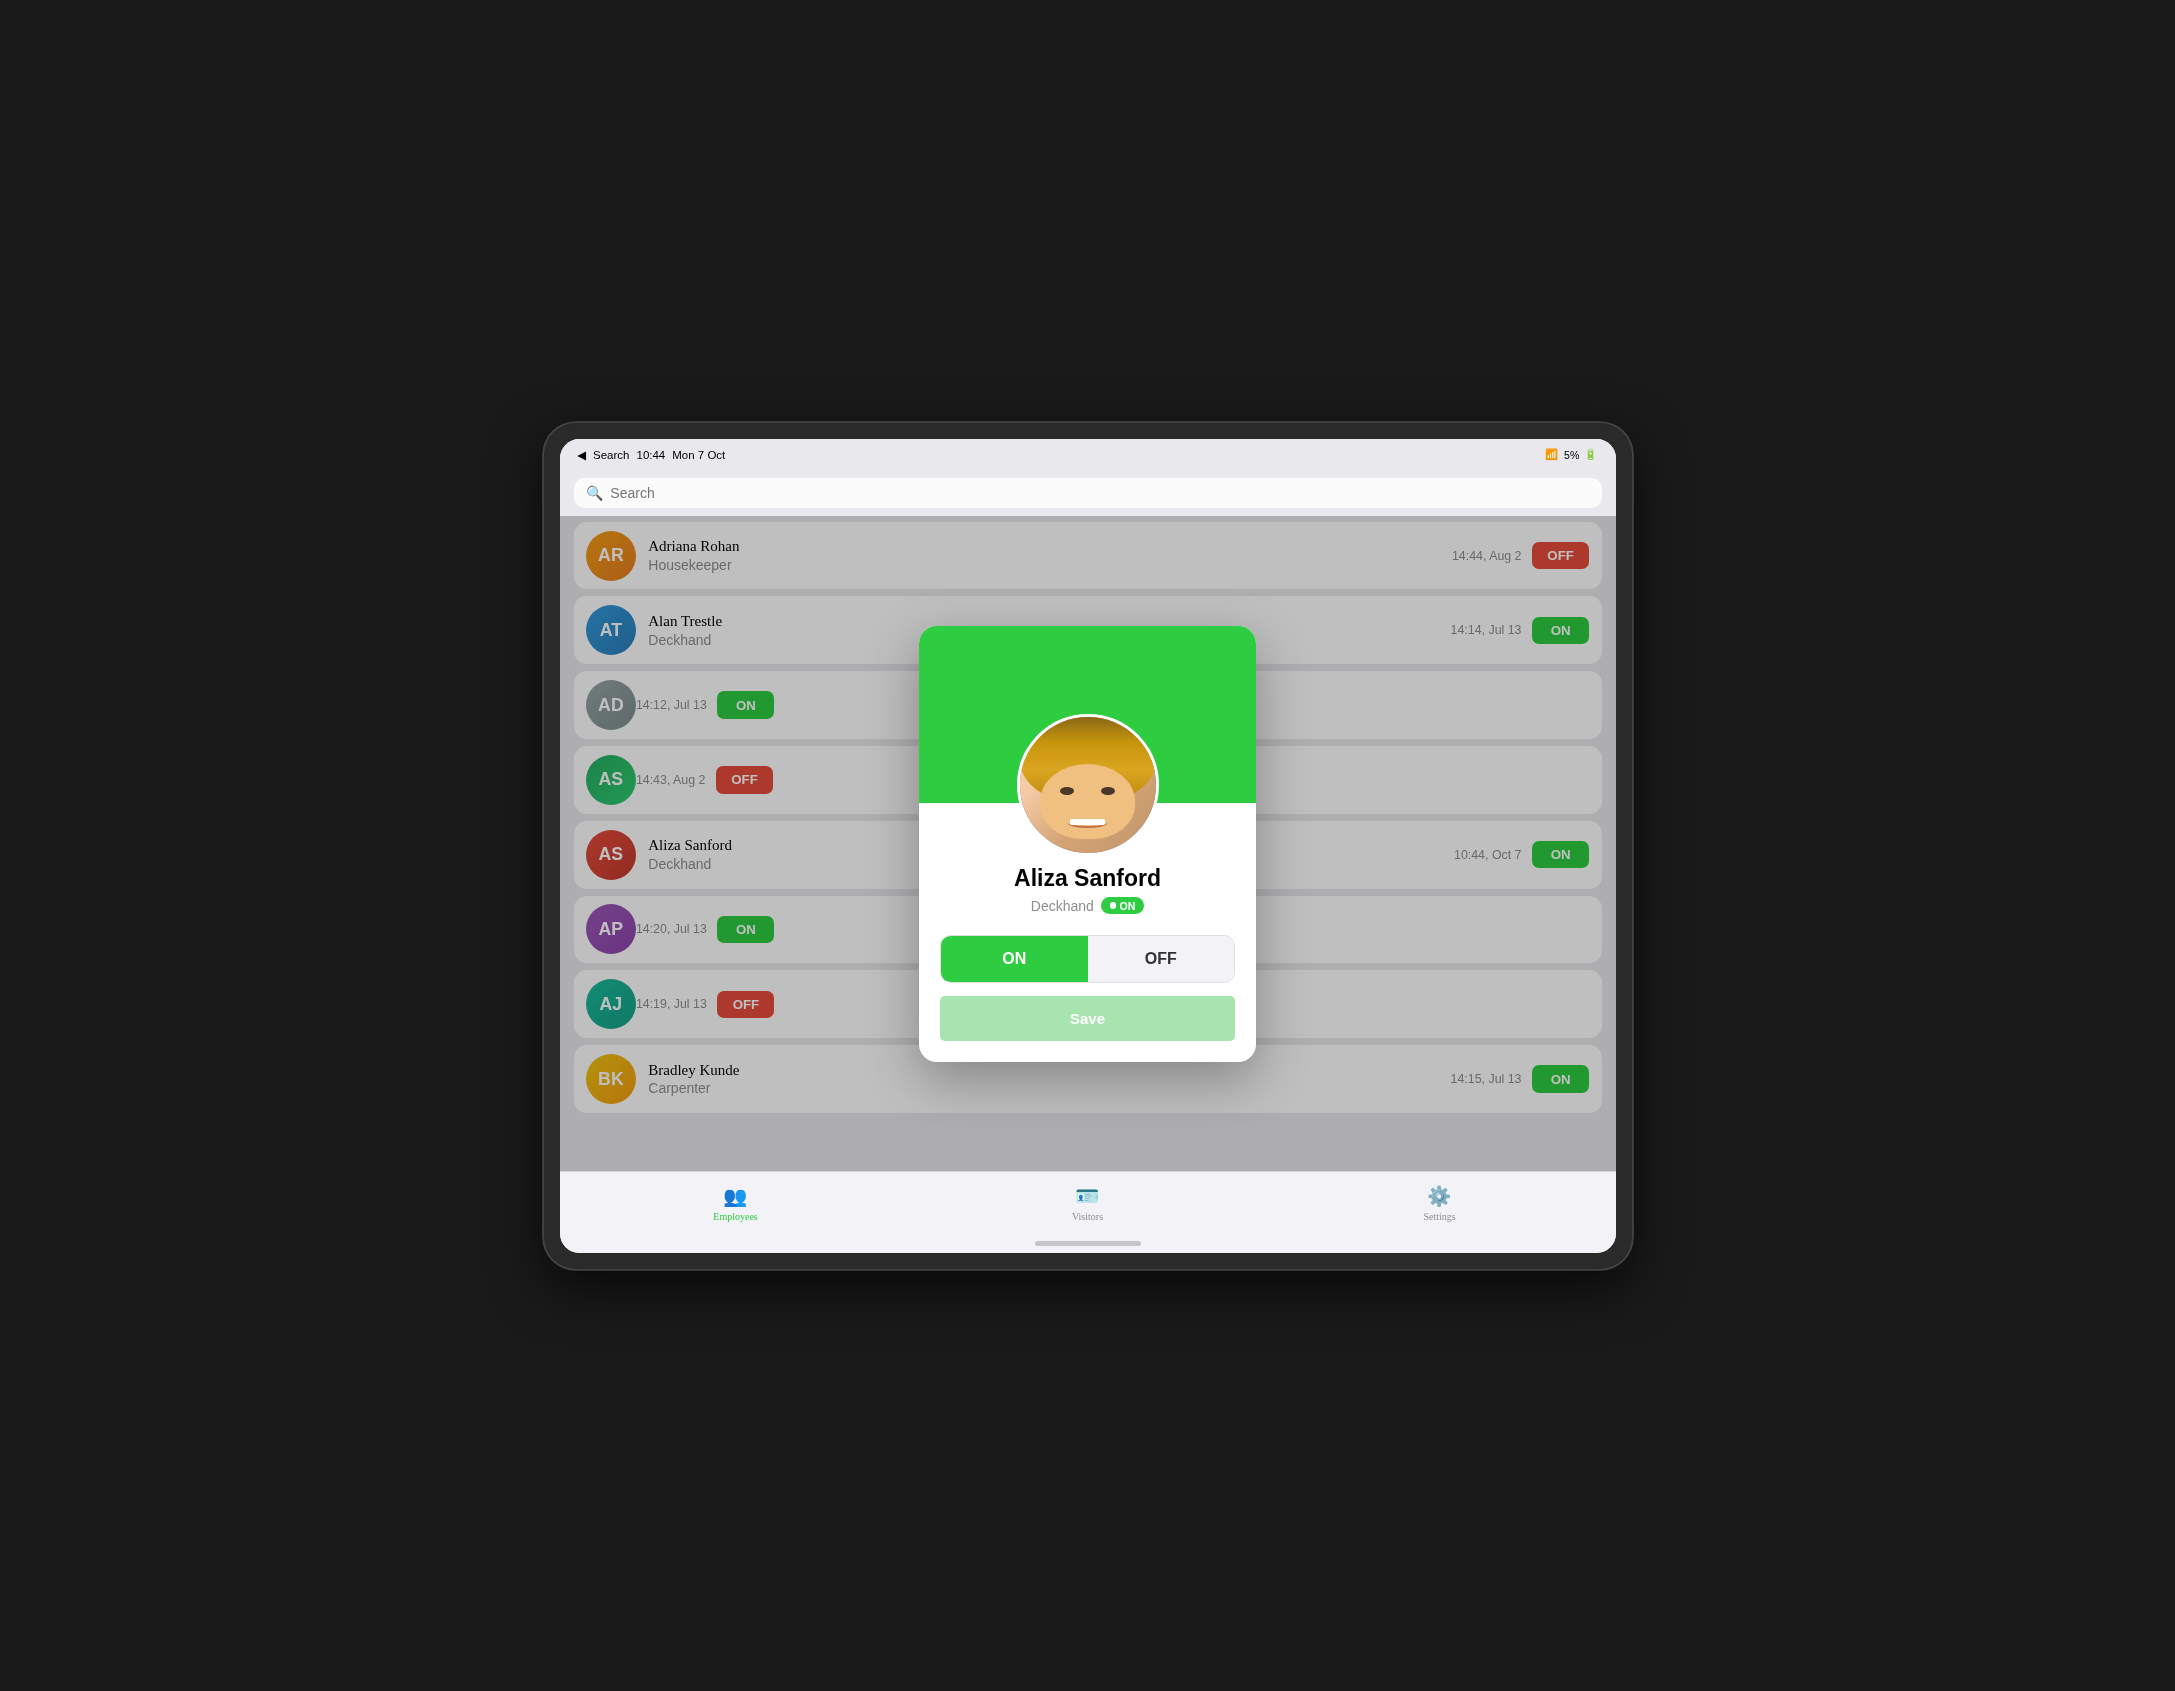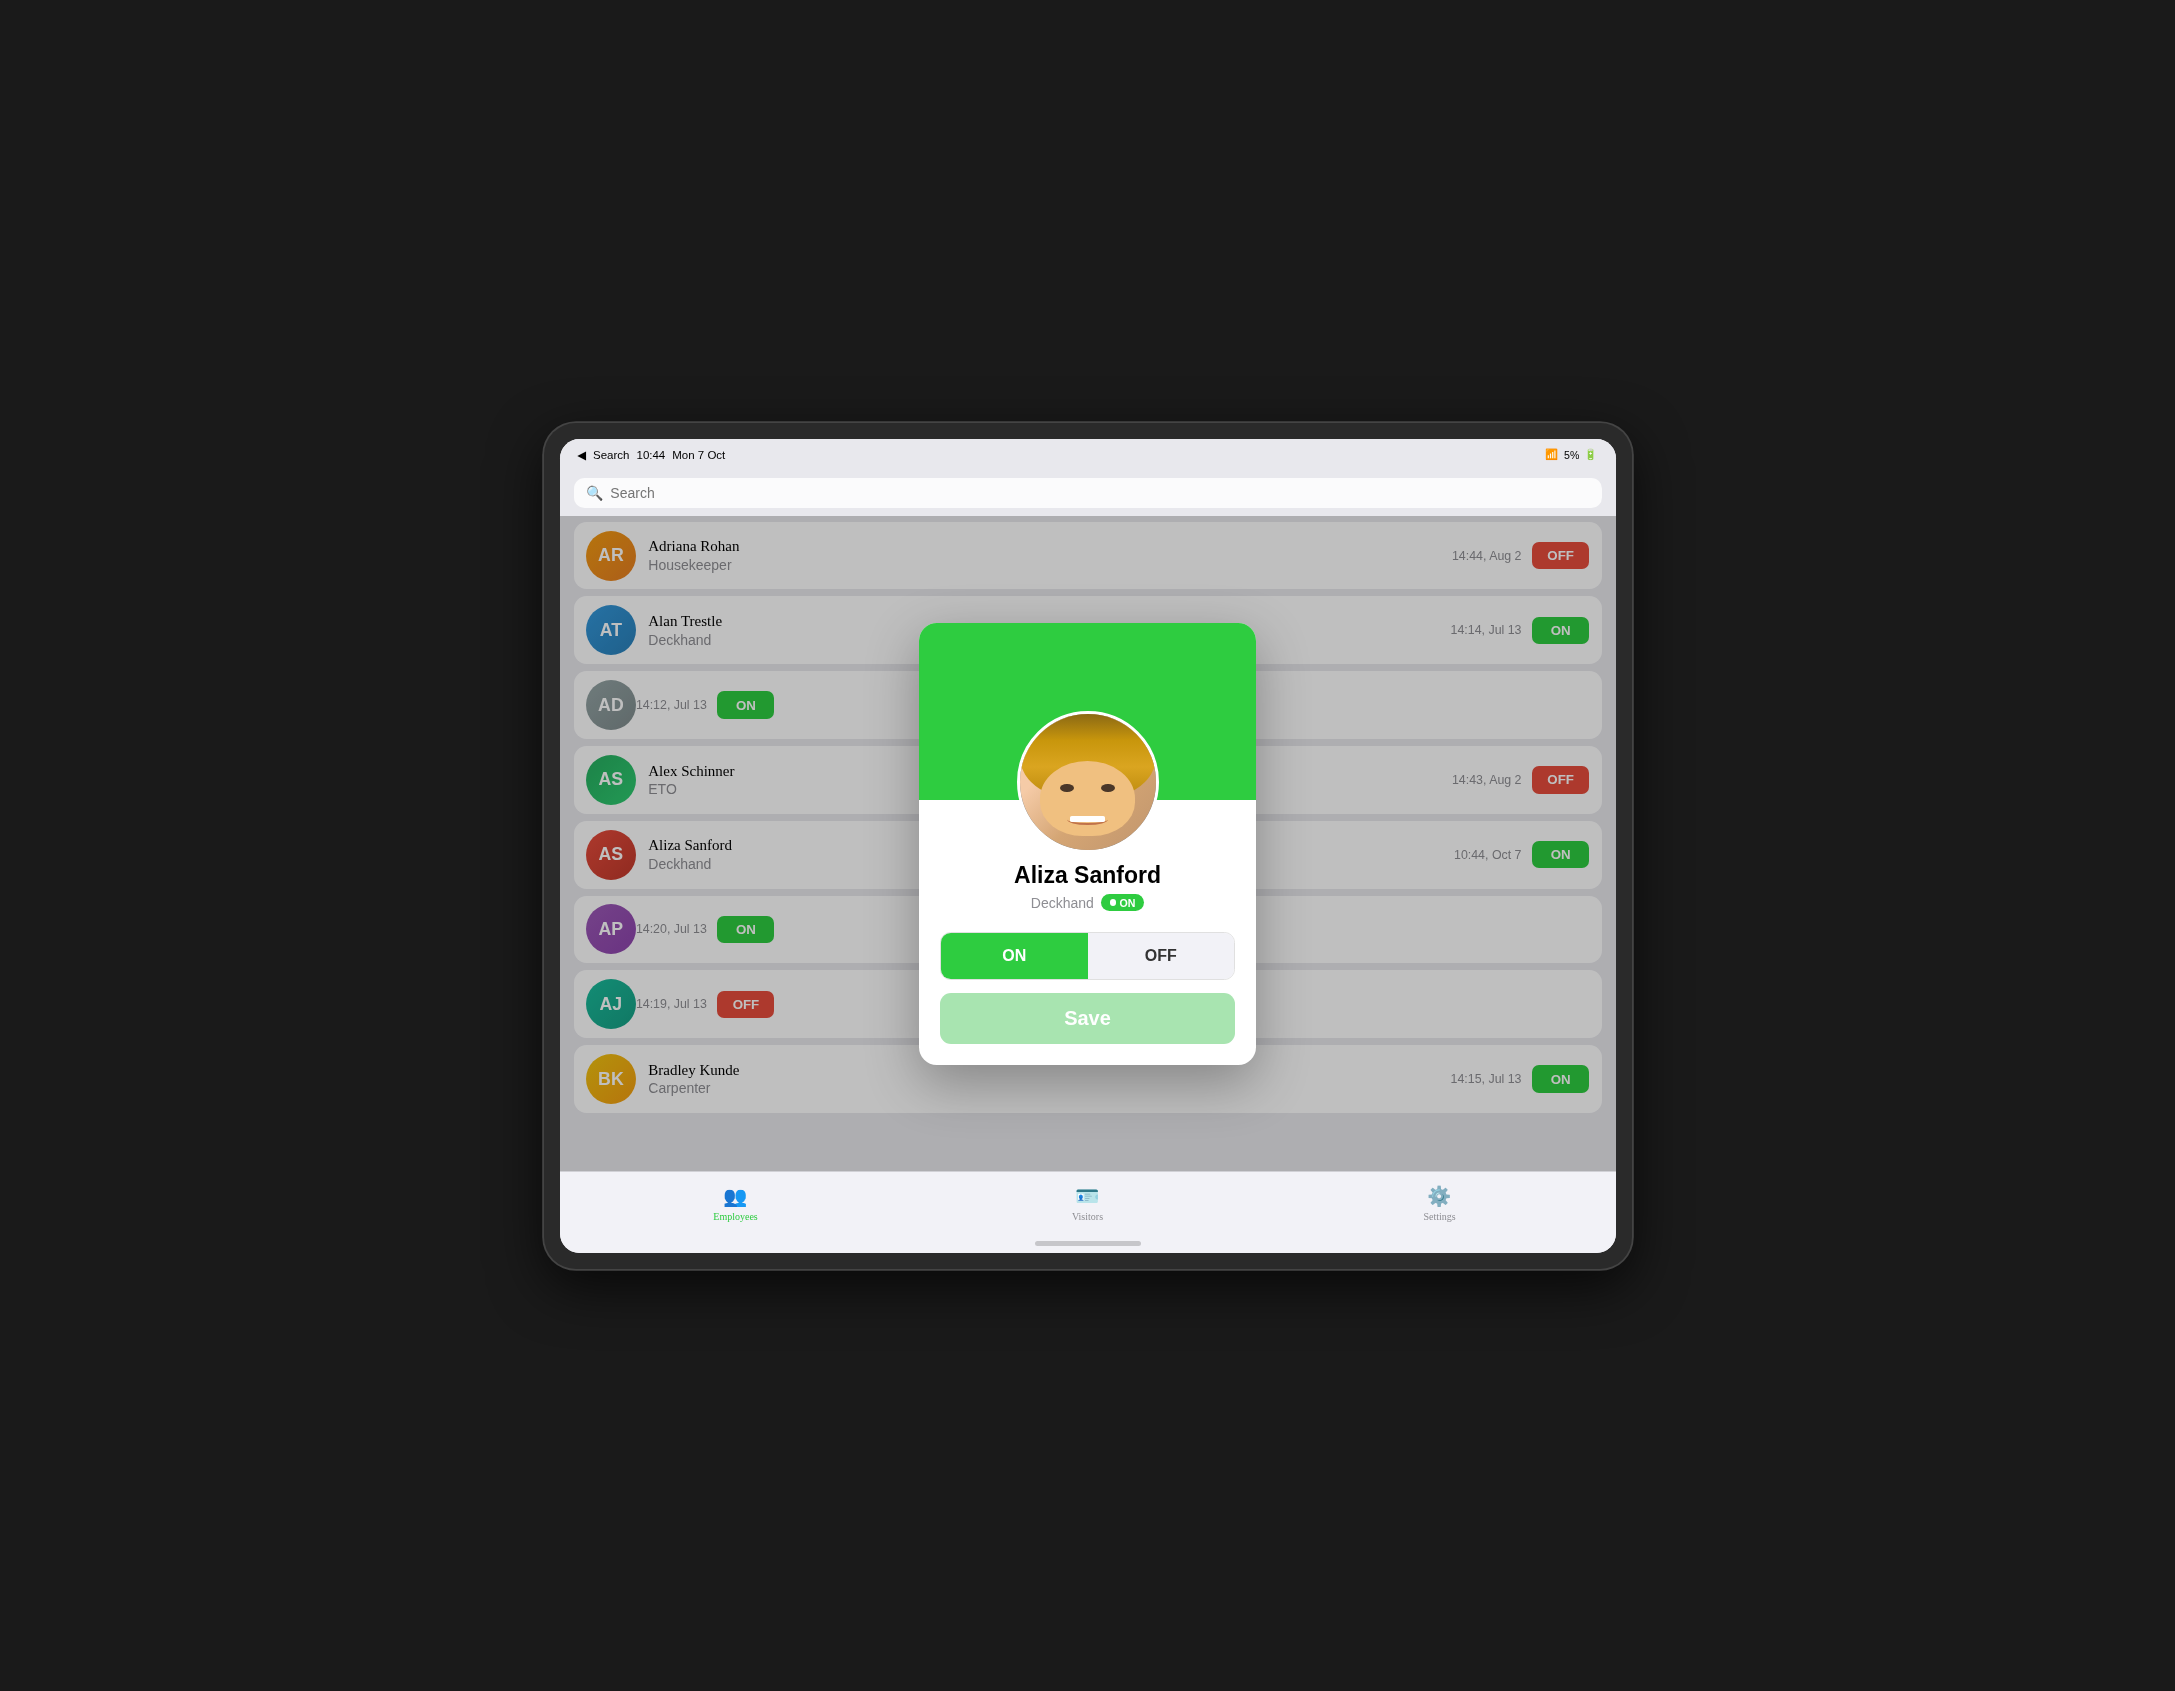--- a/index.html
+++ b/index.html
@@ -317,24 +317,24 @@
     }
     .toggle-btn.inactive-off {
       background: #f2f2f7;
       color: #333;
     }
     .save-btn {
       width: 100%;
       padding: 14px;
       background: #a8e4b0;
       color: #fff;
-      font-size: 20px;
+      font-size: 15px;
       font-weight: 600;
       border: none;
-      border-radius: 11px;
+      border-radius: 5px;
       cursor: pointer;
     }
 
     
     .av-1 { background: linear-gradient(135deg, #f39c12, #e67e22); }
     .av-2 { background: linear-gradient(135deg, #3498db, #2980b9); }
     .av-3 { background: linear-gradient(135deg, #95a5a6, #7f8c8d); text-align: center; }
     .av-4 { background: linear-gradient(135deg, #27ae60, #2ecc71); }
     .av-5 { background: linear-gradient(135deg, #e74c3c, #c0392b); }
     .av-6 { background: linear-gradient(135deg, #9b59b6, #8e44ad); }
@@ -402,24 +402,20 @@
     <div class="avatar av-3">
       <span class="av-initial">AD</span>
     </div>
     <span class="employee-time">14:12, Jul 13</span>
     <span class="status-badge on">ON</span>
   </div>
           <div class="employee-row">
     <div class="avatar av-4">
       <span class="av-initial">AS</span>
     </div>
-    <div class="employee-info">
-      <div class="employee-name">Alex Schinner</div>
-      <div class="employee-role">ETO</div>
-    </div>
     <span class="employee-time">14:43, Aug 2</span>
     <span class="status-badge off">OFF</span>
   </div>
           <div class="employee-row">
     <div class="avatar av-5">
       <span class="av-initial">AS</span>
     </div>
     <div class="employee-info">
       <div class="employee-name">Aliza Sanford</div>
       <div class="employee-role">Deckhand</div>

